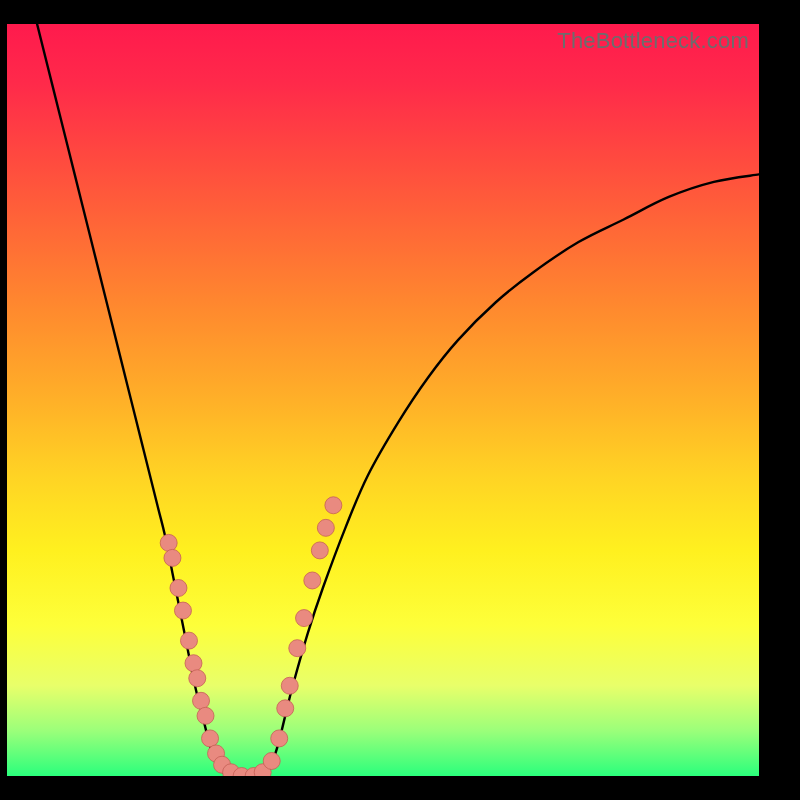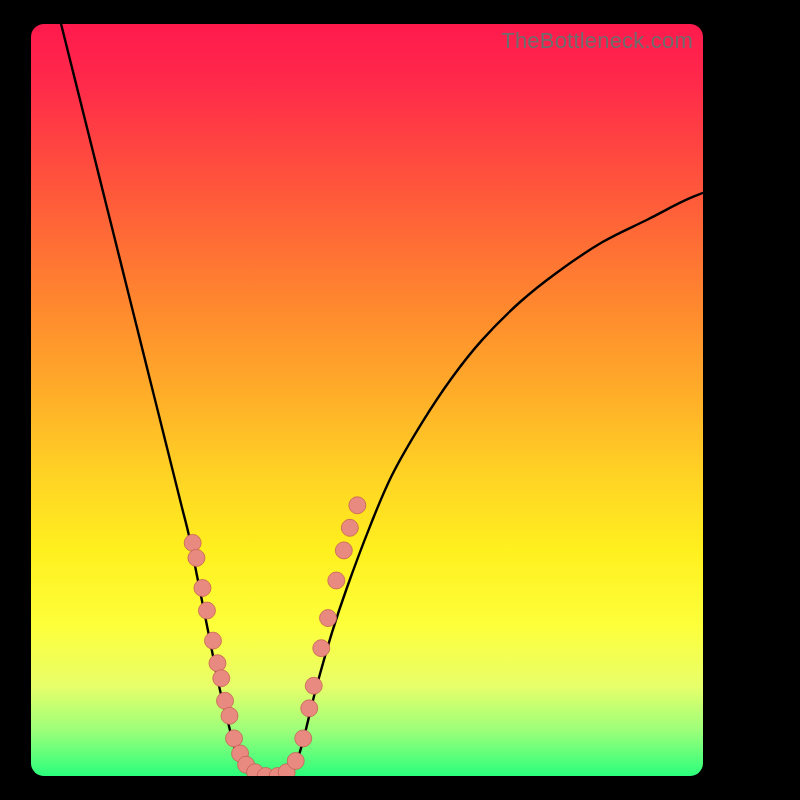--- a/index.html
+++ b/index.html
@@ -6,39 +6,38 @@
     margin: 0;
     padding: 0;
     width: 800px;
     height: 800px;
     background: #000;
     overflow: hidden;
     font-family: Arial, Helvetica, sans-serif;
   }
   .frame {
     position: absolute;
-    left: 31px;
+    left: 7px;
     top: 24px;
-    width: 672px;
+    width: 752px;
     height: 752px;
     background: linear-gradient(to bottom,
       #ff1a4d 0%,
       #ff2a4a 8%,
       #ff4a3f 18%,
       #ff6a36 28%,
       #ff8a2e 38%,
       #ffb028 50%,
       #ffd324 60%,
       #fff01f 70%,
       #fdff3a 80%,
       #e8ff6a 88%,
       #9bff7a 94%,
       #2bff7c 100%
     );
-    border-radius: 13px;
   }
   .watermark {
     position: absolute;
     top: 4px;
     right: 10px;
     color: #6d6d6d;
     font-size: 22px;
     font-weight: 500;
     letter-spacing: 0.2px;
     user-select: none;

